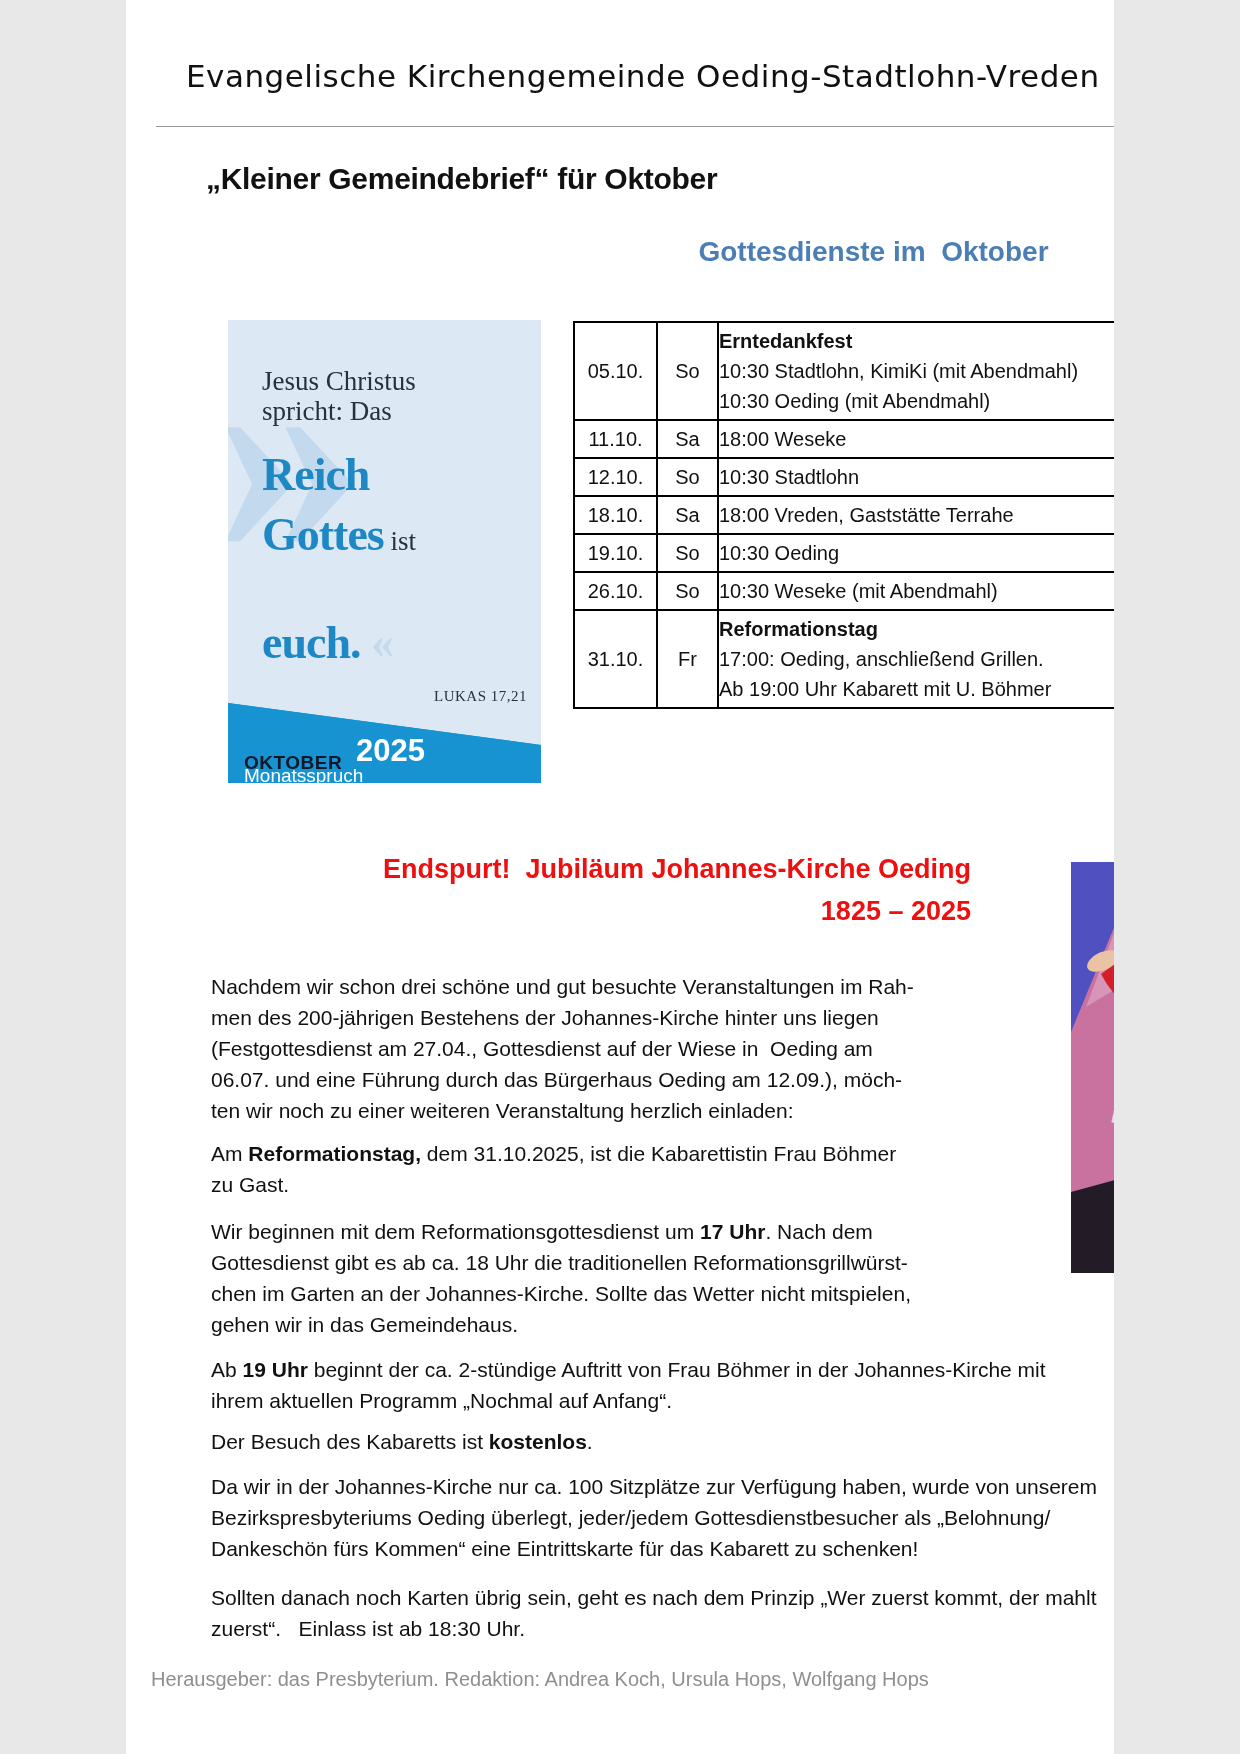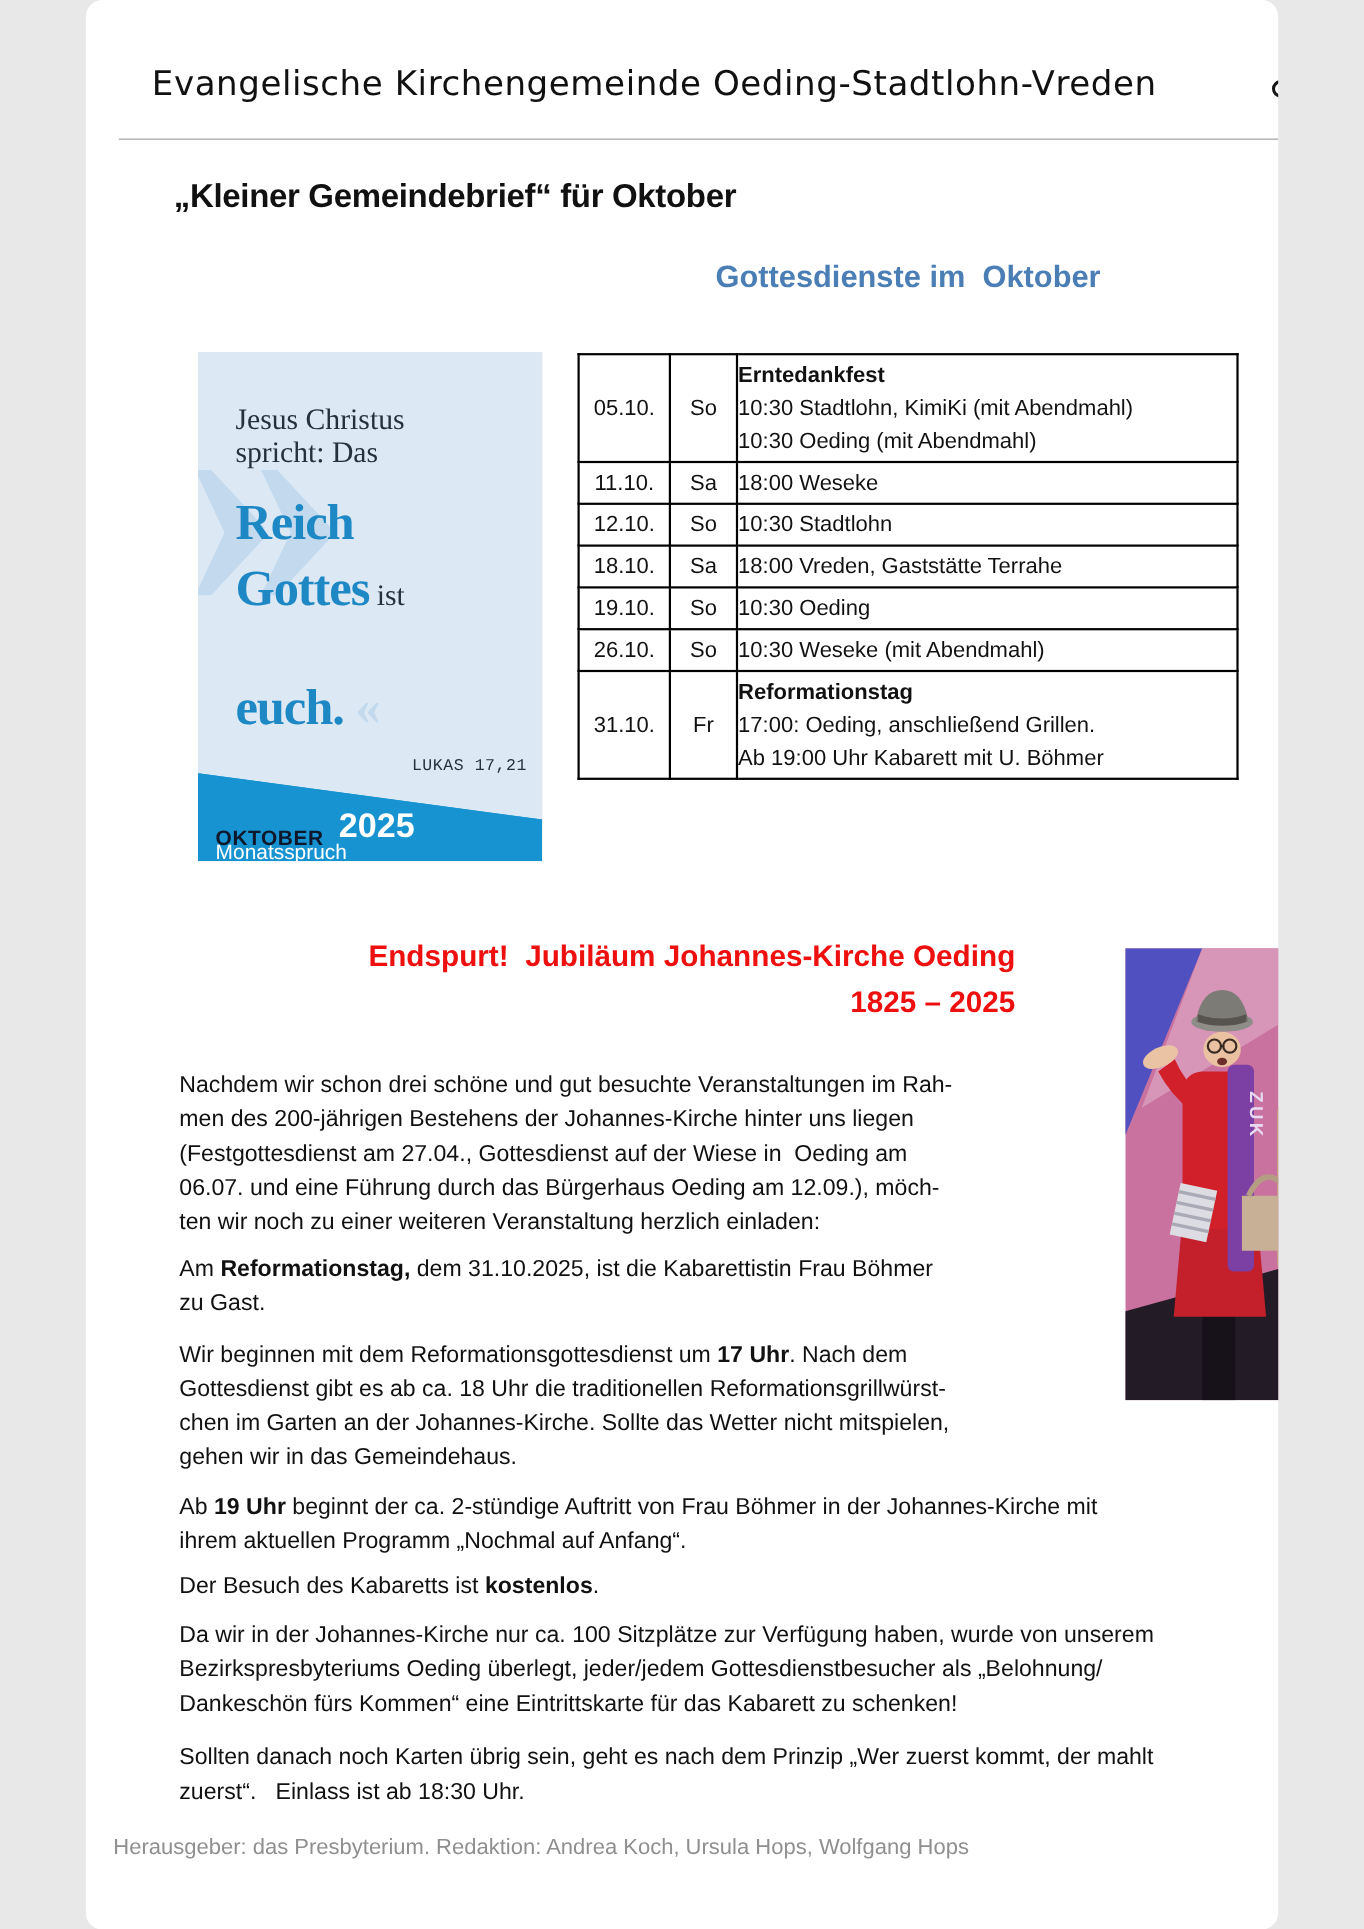--- a/index.html
+++ b/index.html
@@ -10,25 +10,24 @@
     --card_bg:#dce9f5;
     --chevron_blue:#c3d9ee;
     --band_blue:#1793d1;
     --heading_red:#ee0f0f;
     --text_black:#111111;
     --footer_gray:#8f8f8f;
     --border_gray:#9a9a9a;
   }
   html,body{margin:0;padding:0;background:#e8e8e8;}
   #page{
-    position:relative;width:1084px;height:1754px;margin:0 auto;
+    position:relative;width:988px;height:1754px;margin:0 auto;
     background:var(--page_bg);
     font-family:"Liberation Sans",sans-serif;color:var(--text_black);
     overflow:hidden;
-    border-radius:15px;
   }
   .abs{position:absolute;}
 
   
   .org-name{
     left:60px;top:58px;font-family:"DejaVu Sans",sans-serif;
     font-size:31px;letter-spacing:0.5px;white-space:nowrap;
   }
   .logo{left:1076px;top:30px;}
   .divider{left:30px;top:126px;width:1180px;border-top:1.5px solid var(--border_gray);}
@@ -43,21 +42,21 @@
   
   .ms-card{left:102px;top:320px;width:313px;height:463px;background:var(--card_bg);overflow:hidden;}
   .ms-chevron{position:absolute;left:-14px;top:-64px;font-family:"Liberation Serif",serif;
     font-size:300px;font-weight:bold;color:var(--chevron_blue);line-height:1.3;}
   .ms-line{position:absolute;left:34px;white-space:nowrap;font-family:"Liberation Serif",serif;color:var(--quote_dark);}
   .ms-intro{font-size:27px;}
   .ms-big{font-size:46px;font-weight:bold;color:var(--quote_blue);letter-spacing:-1px;}
   .ms-small-inline{font-size:27px;font-weight:normal;color:var(--quote_dark);letter-spacing:0;}
   .ms-close-mark{color:var(--chevron_blue);}
   .ms-ref{position:absolute;right:14px;top:368px;font-size:15px;color:var(--quote_dark);
-    font-family:Liberation Mono, monospace;letter-spacing:0.5px;}
+    font-family:Liberation Serif, serif;letter-spacing:0.5px;}
   .ms-band{position:absolute;left:0;top:373px;width:313px;height:90px;}
   .ms-band svg{position:absolute;left:0;top:0;}
   .ms-band-label{position:absolute;left:16px;top:36px;font-size:19px;color:#fff;margin-top:36px;}
   .ms-band-month{position:absolute;left:16px;top:59px;font-size:19px;font-weight:bold;color:#0f172a;letter-spacing:0.5px;}
   .ms-band-year{position:absolute;left:128px;top:40px;font-size:31px;font-weight:bold;color:#fff;}
 
   
   .svc-table{position:absolute;left:447px;top:321px;width:601px;border-collapse:collapse;
     table-layout:fixed;font-size:20px;line-height:30px;}
   .svc-table td{border:2.5px solid #000;vertical-align:middle;padding:3px 0;background:#fff;}

